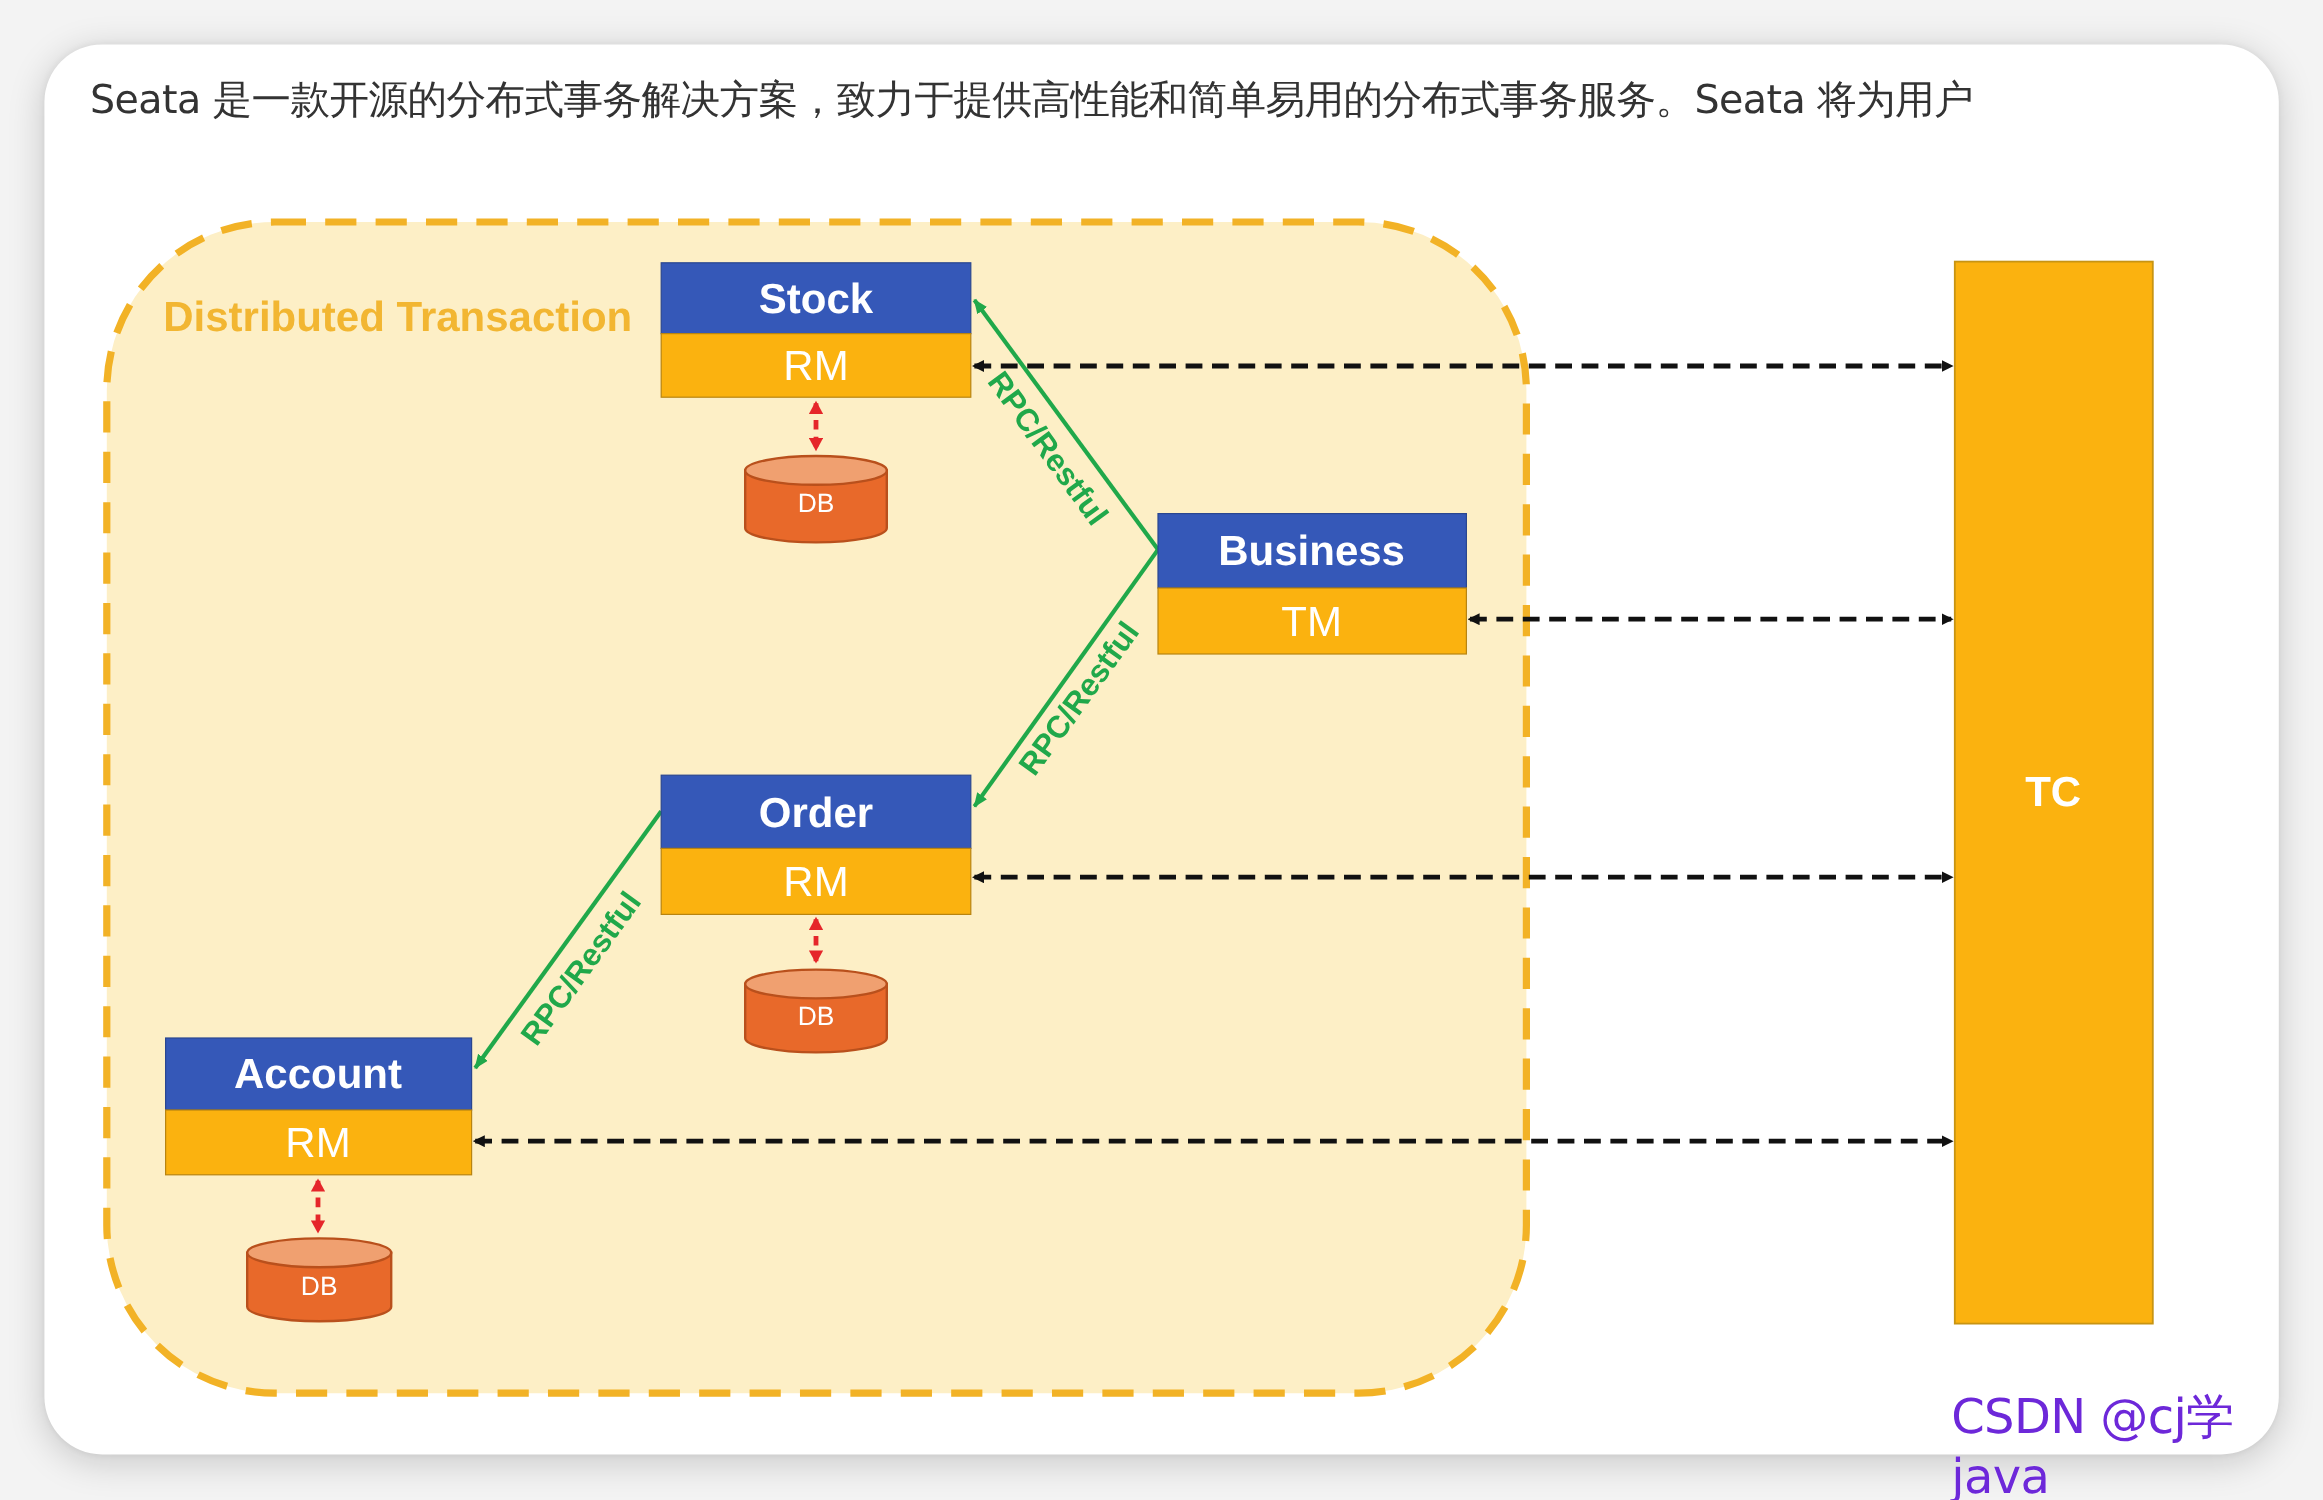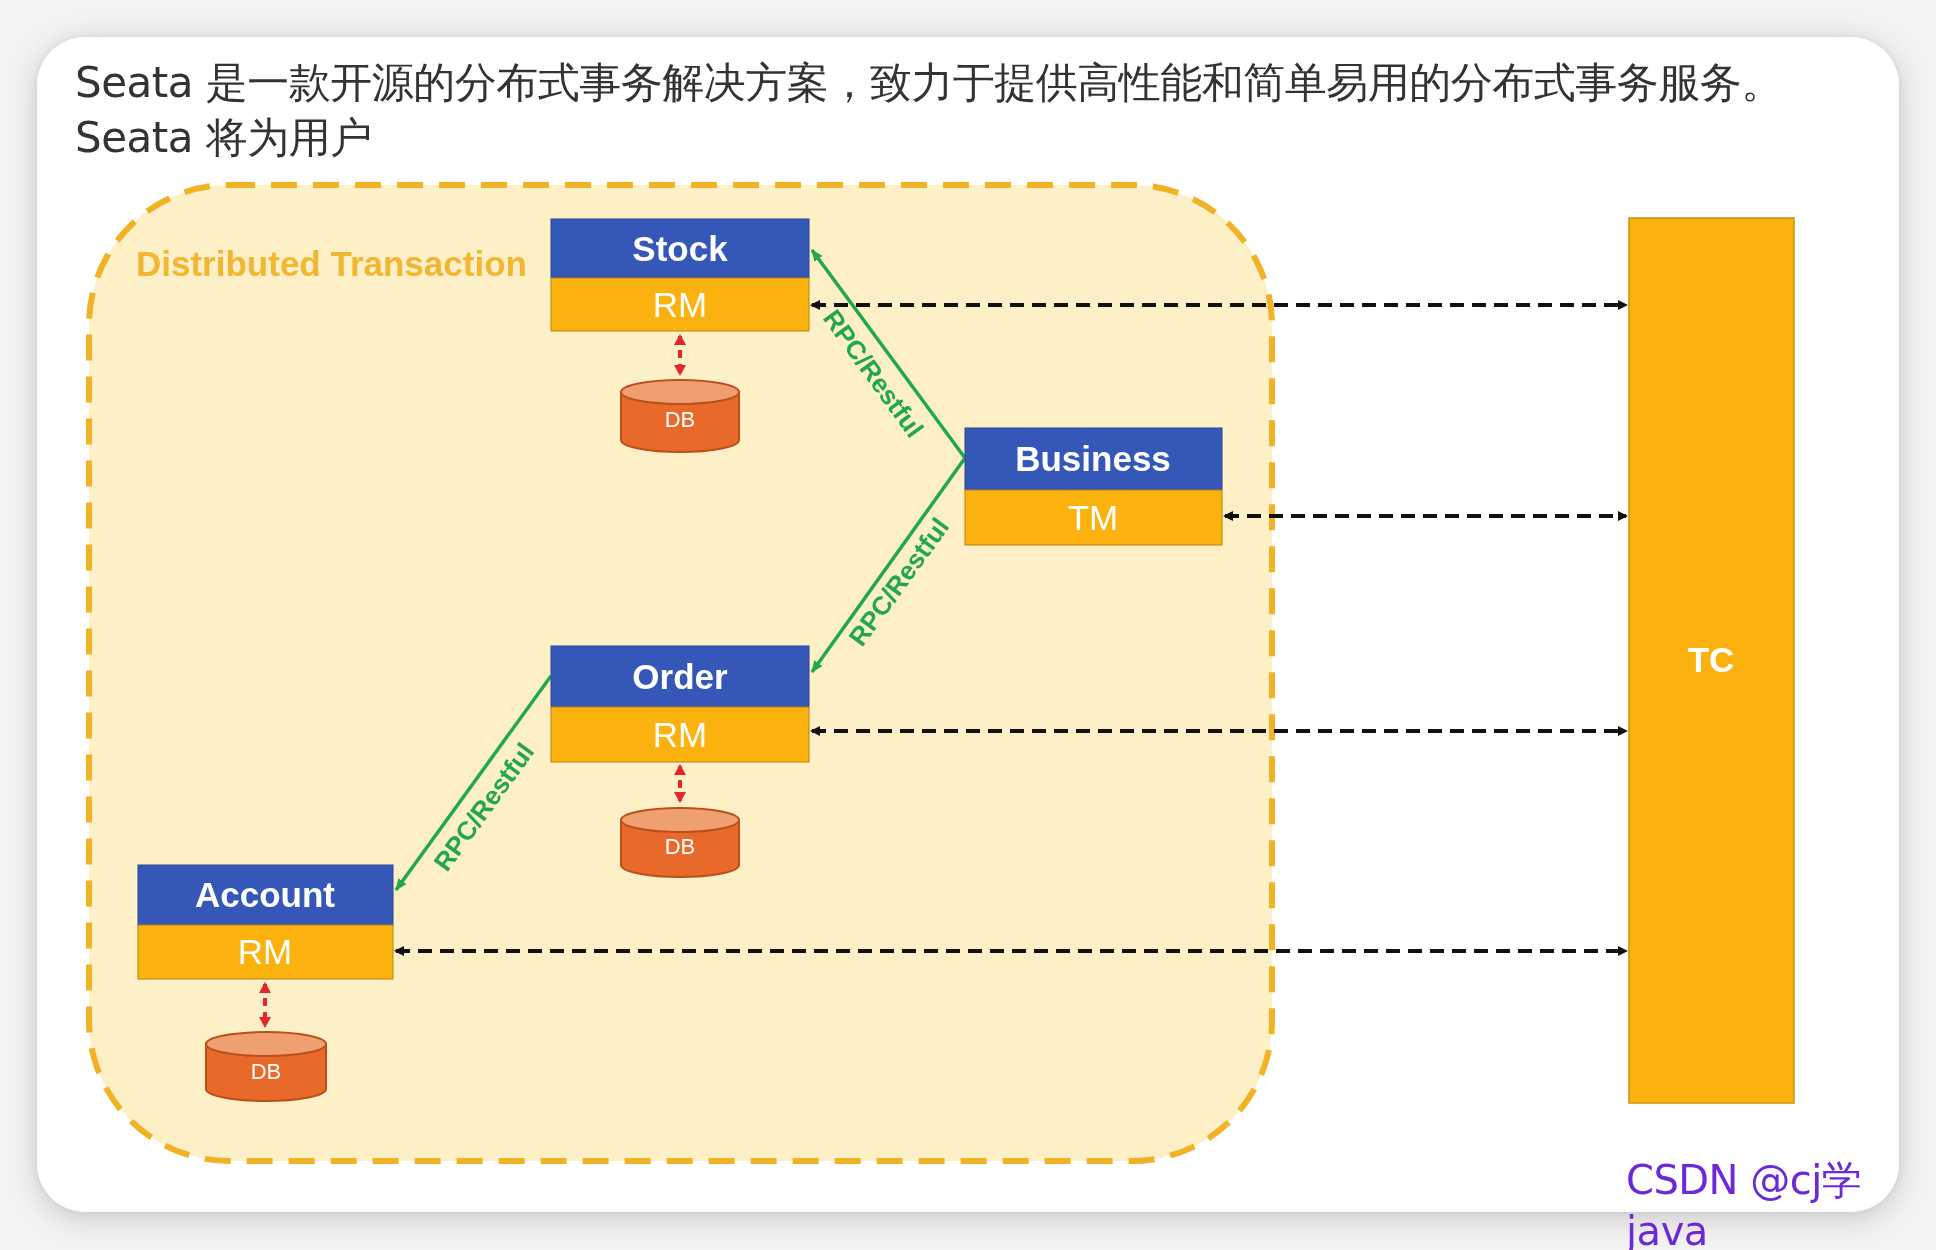--- a/index.html
+++ b/index.html
@@ -9,21 +9,21 @@
     font-family: "Liberation Sans", "DejaVu Sans", sans-serif;
   }
   .card {
     position: absolute; left: 37px; top: 37px; width: 1862px; height: 1175px;
     background: #ffffff; border-radius: 48px;
     box-shadow: 0 6px 30px rgba(0,0,0,0.18), 0 0 6px rgba(0,0,0,0.06);
   }
   .intro {
     position: absolute; left: 75px; top: 55px; width: 1760px;
     font-family: "DejaVu Sans", "Liberation Sans", sans-serif;
-    font-size: 42px; line-height: 55px; color: #333333; letter-spacing: -0.5px;
+    font-size: 33px; line-height: 55px; color: #333333; letter-spacing: -0.5px;
   }
   svg.diagram { position: absolute; left: 0; top: 0; }
   .watermark {
     position: absolute; left: 1626px; top: 1153px;
     font-family: "DejaVu Sans", "Liberation Sans", sans-serif;
     font-size: 40px; color: #6d28d9; letter-spacing: -0.5px;
     text-shadow: 0 0 1px #ffffff;
   }
 </style>
 </head>

